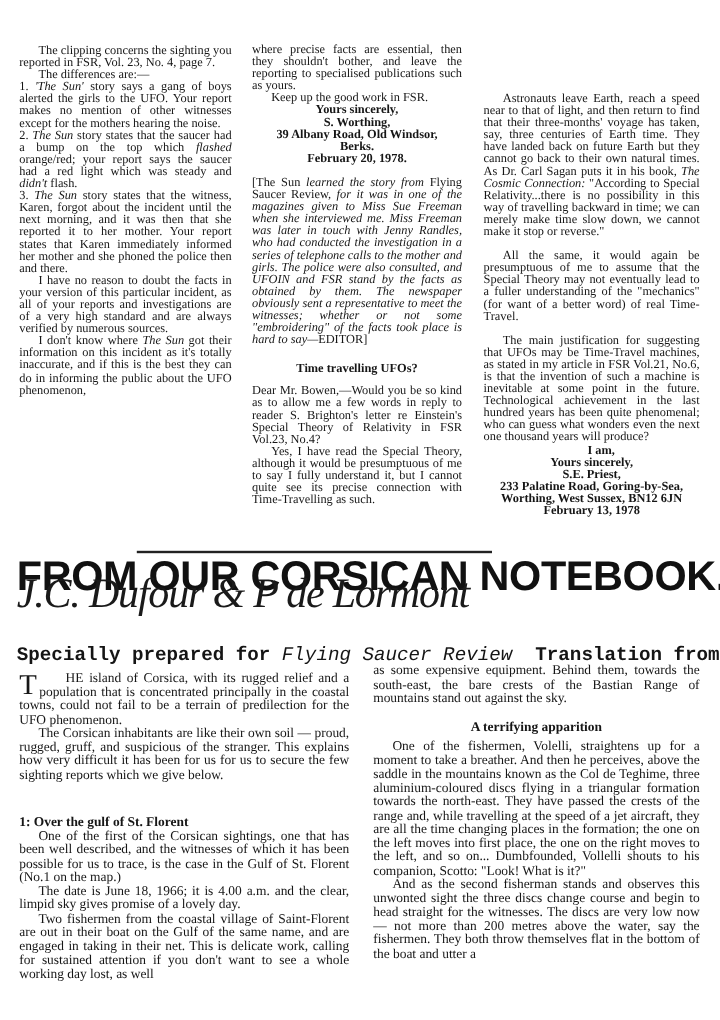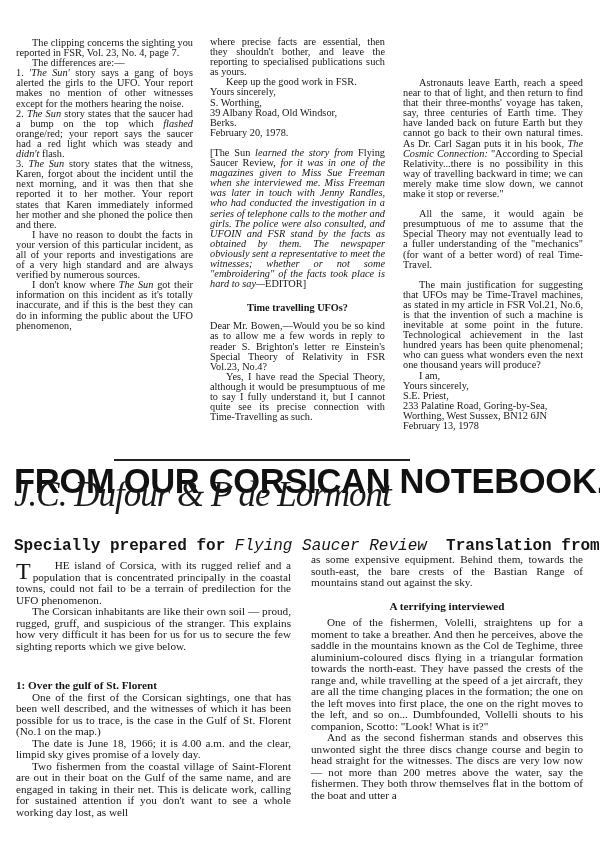--- a/index.html
+++ b/index.html
@@ -11,21 +11,21 @@
     .col { position: absolute; font-size: 10.3px; line-height: 10.1px; text-align: justify; }
     .col p { margin: 0; }
     .ind { text-indent: 16px; }
     .gap { height: 10px; }
     #col1 { left: 16px; top: 38px; width: 177px; }
     #col2 { left: 210px; top: 37px; width: 175px; }
     #col3 { left: 403px; top: 38px; width: 180px; margin-top: 40px; }
     .note { font-style: italic; }
     .note .up { font-style: normal; margin-top: 31px; }
     .center-head { text-align: center; font-weight: bold; margin: 14px 0 8px; }
-    .sig { text-align: left; }
+    .sig { text-align: center; font-weight: bold; }
 
     #rule { position: absolute; left: 114px; top: 459px; width: 296px; height: 2px; background: #222; }
     #title {
       position: absolute; left: 14px; top: 462px; font-family: "Liberation Sans", "DejaVu Sans", sans-serif;
       font-weight: bold; font-size: 34.5px; letter-spacing: -0.3px; line-height: 38px; color: #111; white-space: nowrap;
     }
     #authors {
       position: absolute; left: 14px; top: 479px; font-family: Liberation Serif, serif;
       font-style: italic; font-weight: normal; font-size: 35px; line-height: 32px; color: #1a1a1a; letter-spacing: -1px; white-space: nowrap;
     }
@@ -99,16 +99,16 @@
   <p><span class="dropcap">T</span><span class="smallcaps">HE</span><span> island of Corsica, with its rugged relief and a population that is concentrated principally in the coastal towns, could not fail to be a terrain of predilection for the UFO phenomenon.</span></p>
   <p class="ind">The Corsican inhabitants are like their own soil — proud, rugged, gruff, and suspicious of the stranger. This explains how very difficult it has been for us for us to secure the few sighting reports which we give below.</p>
   <div class="subhead">1: Over the gulf of St. Florent</div>
   <p class="ind">One of the first of the Corsican sightings, one that has been well described, and the witnesses of which it has been possible for us to trace, is the case in the Gulf of St. Florent (No.1 on the map.)</p>
   <p class="ind">The date is June 18, 1966; it is 4.00 a.m. and the clear, limpid sky gives promise of a lovely day.</p>
   <p class="ind">Two fishermen from the coastal village of Saint-Florent are out in their boat on the Gulf of the same name, and are engaged in taking in their net. This is delicate work, calling for sustained attention if you don't want to see a whole working day lost, as well</p>
 </div>
 
 <div id="rcol" class="lower">
   <p>as some expensive equipment. Behind them, towards the south-east, the bare crests of the Bastian Range of mountains stand out against the sky.</p>
-  <div class="bold-center">A terrifying interviewed</div>
+  <div class="bold-center">A terrifying apparition</div>
   <p class="ind">One of the fishermen, Volelli, straightens up for a moment to take a breather. And then he perceives, above the saddle in the mountains known as the Col de Teghime, three aluminium-coloured discs flying in a triangular formation towards the north-east. They have passed the crests of the range and, while travelling at the speed of a jet aircraft, they are all the time changing places in the formation; the one on the left moves into first place, the one on the right moves to the left, and so on... Dumbfounded, Vollelli shouts to his companion, Scotto: "Look! What is it?"</p>
   <p class="ind">And as the second fisherman stands and observes this unwonted sight the three discs change course and begin to head straight for the witnesses. The discs are very low now — not more than 200 metres above the water, say the fishermen. They both throw themselves flat in the bottom of the boat and utter a</p>
 </div>
 
 </body></html>

